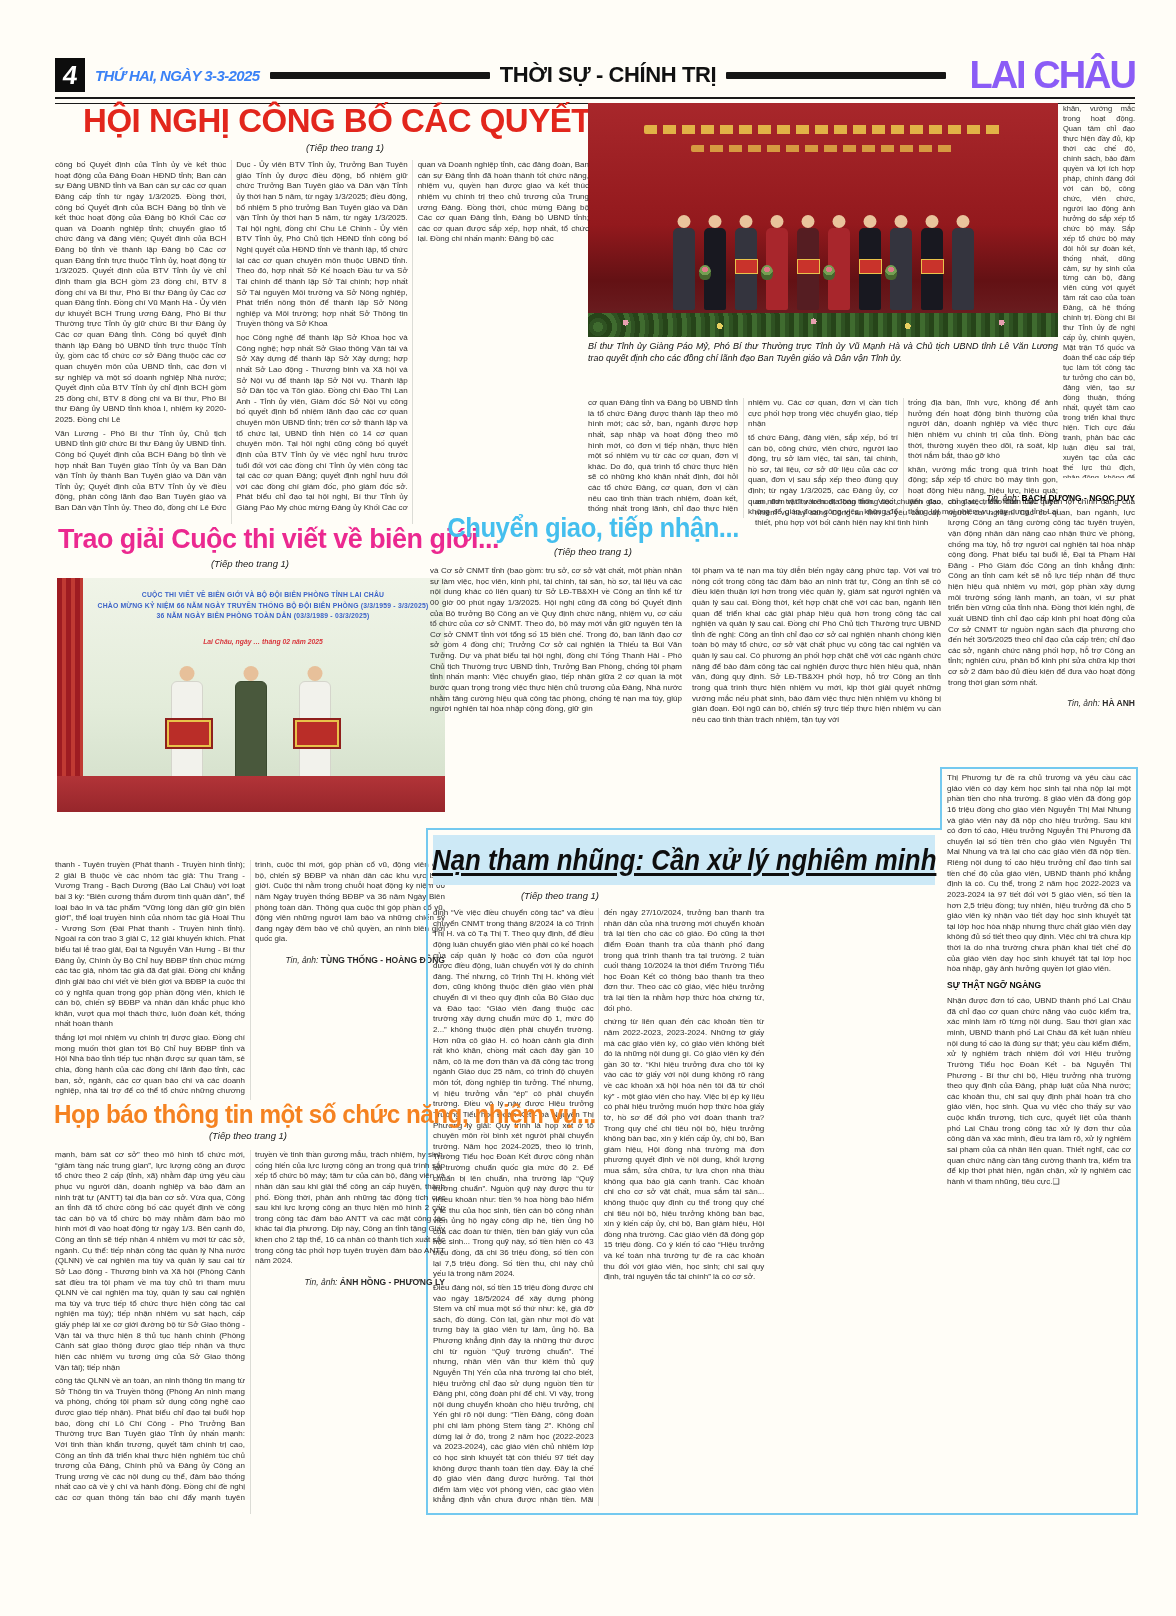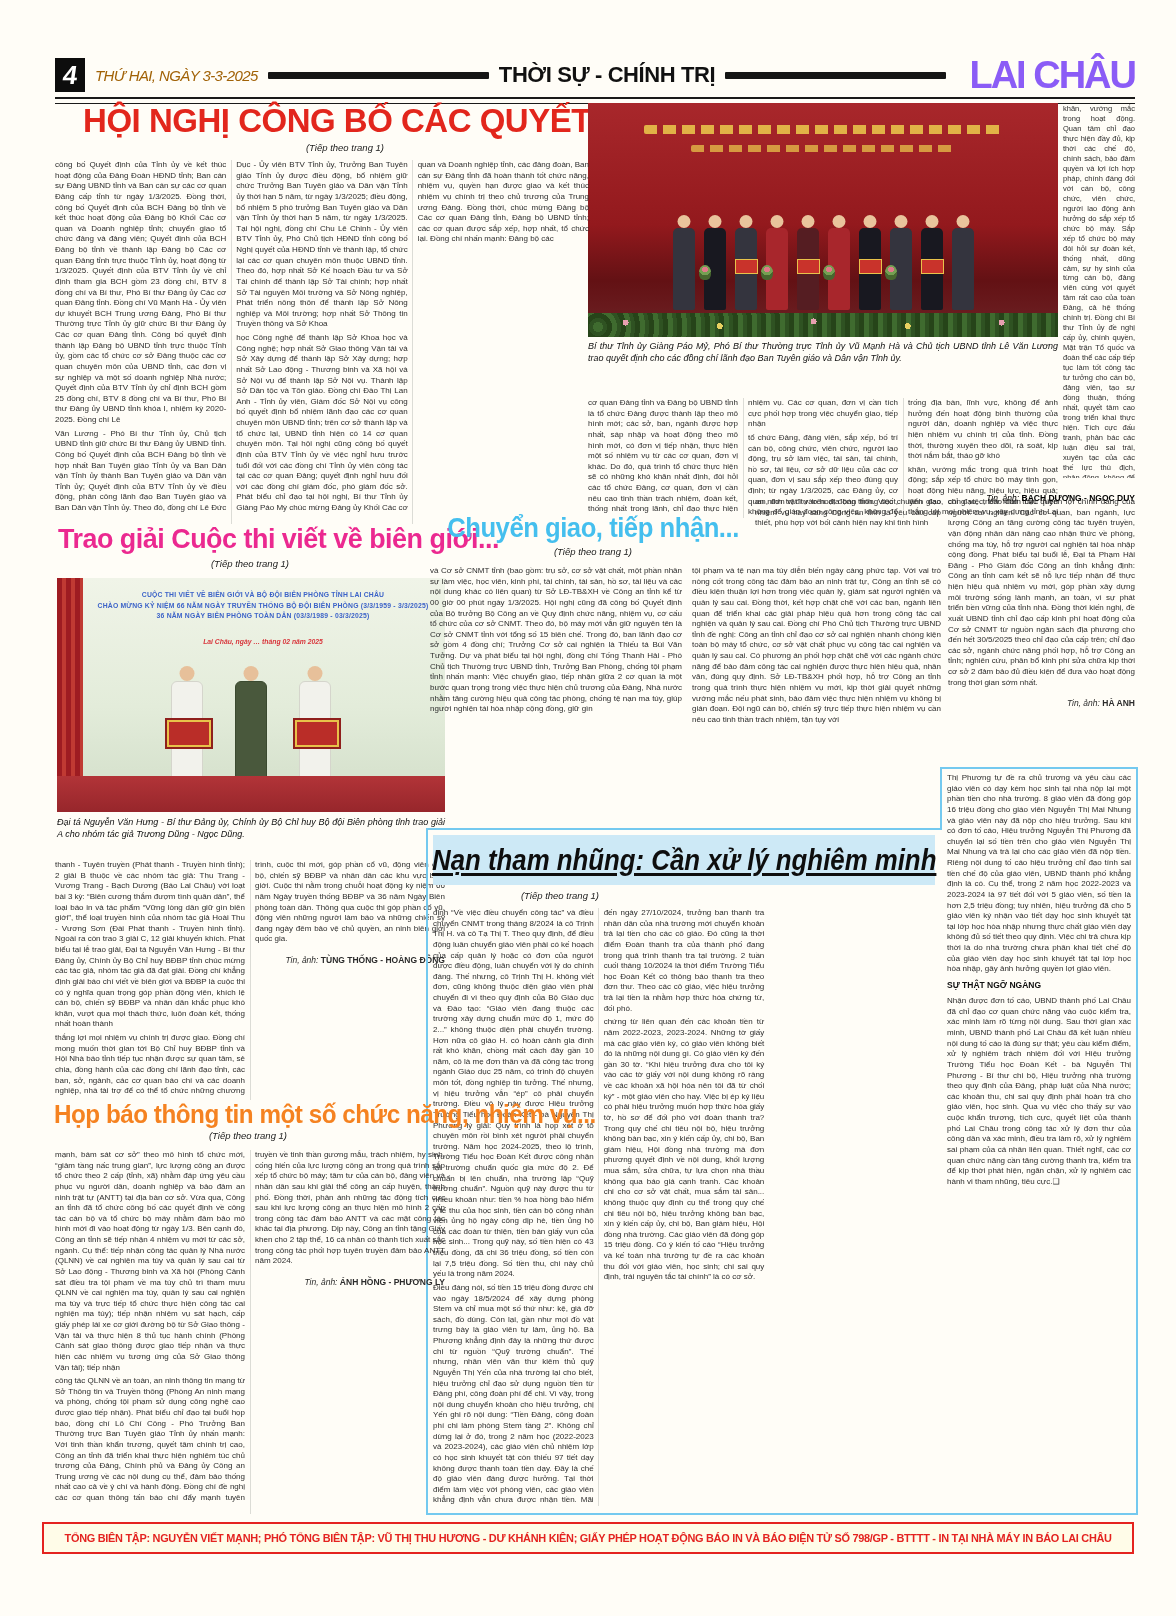--- a/index.html
+++ b/index.html
@@ -3,21 +3,21 @@
 <meta charset="utf-8">
 <style>
   html,body{margin:0;padding:0;background:#e9e9e9;font-family:"Liberation Sans",sans-serif;}
   .page{position:relative;width:1176px;height:1616px;margin:0 auto;background:#fffdf7;overflow:hidden;}
   .abs{position:absolute;}
 
   
   #masthead{left:55px;top:54px;width:1080px;height:42px;display:flex;align-items:center;gap:10px;}
   #pagenum{width:30px;height:34px;background:#0d0d0d;color:#fff;font-weight:bold;font-size:26px;display:flex;align-items:center;justify-content:center;}
   #pagenum span{transform:skewX(-8deg);}
-  #mh-date{font-size:15px;font-weight:normal;font-style:italic;letter-spacing:-0.6px;white-space:nowrap;color:#a16207;}
+  #mh-date{font-size:15px;font-weight:bold;font-style:italic;letter-spacing:-0.6px;white-space:nowrap;color:#3b82f6;}
   .mh-bar{flex:1;height:7px;background:#151515;border-radius:1px;}
   #mh-section{font-size:22px;font-weight:bold;white-space:nowrap;letter-spacing:-0.4px;color:#111;}
   #mh-brand{font-size:38px;font-weight:bold;letter-spacing:-2px;line-height:1;color:#8b5cf6;margin-left:13px;}
   #mh-rule{left:55px;top:97px;width:1080px;height:4px;border-top:2px solid #1a1a1a;border-bottom:1px solid #1a1a1a;}
 
   
   .body{font-size:8px;line-height:1.33;color:#2c2c2c;text-align:justify;overflow:hidden;column-fill:auto;column-gap:10px;column-rule:1px solid #dcdcd6;}
   .body p{margin:0 0 3px 0;}
   .tiep{font-size:9.5px;font-style:italic;text-align:center;color:#222;}
   .caption{font-size:9px;font-style:italic;line-height:1.3;color:#101010;text-align:justify;}
@@ -189,21 +189,20 @@
       <span class="p2n">
           <span class="p2cert"></span>
         </span>
       <span class="p2n green"></span>
       <span class="p2n">
           <span class="p2cert"></span>
         </span>
     </div>
     <div class="p2-carpet"></div>
   </div>
-  <div class="abs caption" id="a2-caption">Đại tá Nguyễn Văn Hưng - Bí thư Đảng ủy, Chính ủy Bộ Chỉ huy Bộ đội Biên phòng tỉnh trao giải A cho nhóm tác giả Trương Dũng - Ngọc Dũng.</div>
 
   <div class="abs body" id="a2-cols">
     <p>thanh - Tuyên truyền (Phát thanh - Truyền hình tỉnh); 2 giải B thuộc về các nhóm tác giả: Thu Trang - Vương Trang - Bạch Dương (Báo Lai Châu) với loạt bài 3 kỳ: “Biên cương thắm đượm tình quân dân”, thể loại báo in và tác phẩm “Vững lòng dân giữ gìn biên giới”, thể loại truyền hình của nhóm tác giả Hoài Thu - Vương Sơn (Đài Phát thanh - Truyền hình tỉnh). Ngoài ra còn trao 3 giải C, 12 giải khuyến khích. Phát biểu tại lễ trao giải, Đại tá Nguyễn Văn Hưng - Bí thư Đảng ủy, Chính ủy Bộ Chỉ huy BĐBP tỉnh chúc mừng các tác giả, nhóm tác giả đã đạt giải. Đồng chí khẳng định giải báo chí viết về biên giới và BĐBP là cuộc thi có ý nghĩa quan trọng góp phần động viên, khích lệ cán bộ, chiến sỹ BĐBP và nhân dân khắc phục khó khăn, vượt qua mọi thách thức, luôn đoàn kết, thống nhất hoàn thành</p>
     <p>thắng lợi mọi nhiệm vụ chính trị được giao. Đồng chí mong muốn thời gian tới Bộ Chỉ huy BĐBP tỉnh và Hội Nhà báo tỉnh tiếp tục nhận được sự quan tâm, sẻ chia, đồng hành của các đồng chí lãnh đạo tỉnh, các ban, sở, ngành, các cơ quan báo chí và các doanh nghiệp, nhà tài trợ để có thể tổ chức những chương trình, cuộc thi mới, góp phần cổ vũ, động viên cán bộ, chiến sỹ BĐBP và nhân dân các khu vực biên giới. Cuộc thi nằm trong chuỗi hoạt động kỷ niệm 66 năm Ngày truyền thống BĐBP và 36 năm Ngày Biên phòng toàn dân. Thông qua cuộc thi góp phần cổ vũ, động viên những người làm báo và những chiến sỹ đang ngày đêm bảo vệ chủ quyền, an ninh biên giới quốc gia.</p>
     <div class="byline">
       <span class="bp">Tin, ảnh:</span>
       <span class="bn">TÙNG THỐNG - HOÀNG ĐÔNG</span>
     </div>
   </div>
 
@@ -248,17 +247,14 @@
   <div class="abs tiep" id="a5-tiep">(Tiếp theo trang 1)</div>
   <div class="abs body" id="a5-cols">
     <p>mạnh, bám sát cơ sở” theo mô hình tổ chức mới, “giảm tầng nấc trung gian”, lực lượng công an được tổ chức theo 2 cấp (tỉnh, xã) nhằm đáp ứng yêu cầu phục vụ người dân, doanh nghiệp và bảo đảm an ninh trật tự (ANTT) tại địa bàn cơ sở. Vừa qua, Công an tỉnh đã tổ chức công bố các quyết định về công tác cán bộ và tổ chức bộ máy nhằm đảm bảo mô hình mới đi vào hoạt động từ ngày 1/3. Bên cạnh đó, Công an tỉnh sẽ tiếp nhận 4 nhiệm vụ mới từ các sở, ngành. Cụ thể: tiếp nhận công tác quản lý Nhà nước (QLNN) về cai nghiện ma túy và quản lý sau cai từ Sở Lao động - Thương binh và Xã hội (Phòng Cảnh sát điều tra tội phạm về ma túy chủ trì tham mưu QLNN về cai nghiện ma túy, quản lý sau cai nghiện ma túy và trực tiếp tổ chức thực hiện công tác cai nghiện ma túy); tiếp nhận nhiệm vụ sát hạch, cấp giấy phép lái xe cơ giới đường bộ từ Sở Giao thông - Vận tải và thực hiện 8 thủ tục hành chính (Phòng Cảnh sát giao thông được giao tiếp nhận và thực hiện các nhiệm vụ tương ứng của Sở Giao thông Vận tải); tiếp nhận</p>
     <p>công tác QLNN về an toàn, an ninh thông tin mạng từ Sở Thông tin và Truyền thông (Phòng An ninh mạng và phòng, chống tội phạm sử dụng công nghệ cao được giao tiếp nhận). Phát biểu chỉ đạo tại buổi họp báo, đồng chí Lô Chí Công - Phó Trưởng Ban Thường trực Ban Tuyên giáo Tỉnh ủy nhấn mạnh: Với tinh thần khẩn trương, quyết tâm chính trị cao, Công an tỉnh đã triển khai thực hiện nghiêm túc chủ trương của Đảng, Chính phủ và Đảng ủy Công an Trung ương về các nội dung cụ thể, đảm bảo thống nhất cao cả về ý chí và hành động. Đồng chí đề nghị các cơ quan thông tấn báo chí đẩy mạnh tuyên truyền về tinh thần gương mẫu, trách nhiệm, hy sinh, cống hiến của lực lượng công an trong quá trình sắp xếp tổ chức bộ máy; tâm tư của cán bộ, đảng viên và nhân dân sau khi giải thể công an cấp huyện, thành phố. Đồng thời, phản ánh những tác động tích cực sau khi lực lượng công an thực hiện mô hình 2 cấp trong công tác đảm bảo ANTT và các mặt công tác khác tại địa phương. Dịp này, Công an tỉnh tặng Giấy khen cho 2 tập thể, 16 cá nhân có thành tích xuất sắc trong công tác phối hợp tuyên truyền đảm bảo ANTT năm 2024.</p>
     <div class="byline">
       <span class="bp">Tin, ảnh:</span>
       <span class="bn">ÁNH HỒNG - PHƯƠNG LY</span>
     </div>
   </div>
 
-  <div class="abs" id="footer">
-    <span>TỔNG BIÊN TẬP: NGUYỄN VIẾT MẠNH; PHÓ TỔNG BIÊN TẬP: VŨ THỊ THU HƯƠNG - DƯ KHÁNH KIÊN; GIẤY PHÉP HOẠT ĐỘNG BÁO IN VÀ BÁO ĐIỆN TỬ SỐ 798/GP - BTTTT - IN TẠI NHÀ MÁY IN BÁO LAI CHÂU</span>
-  </div>
 
 </div>
 
 </body></html>

